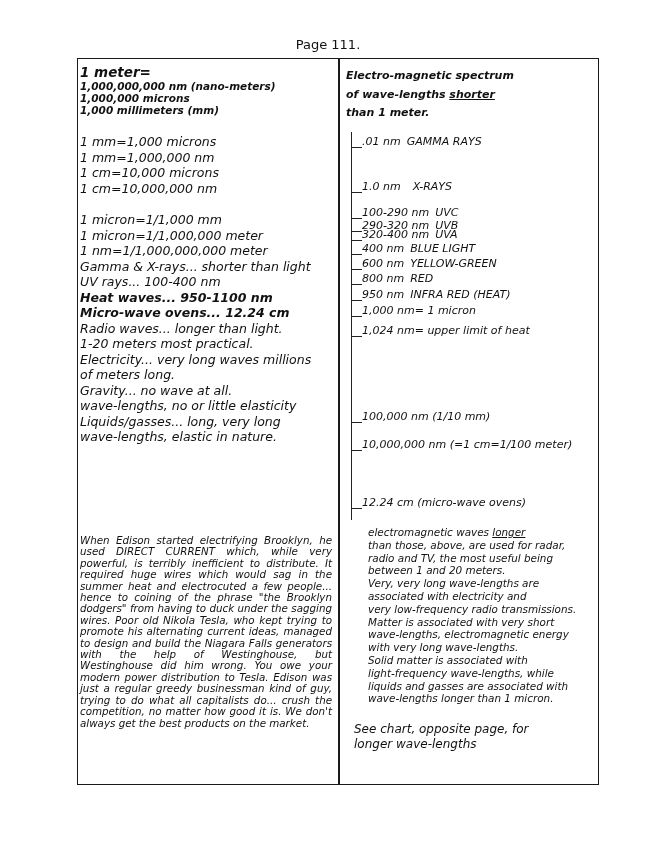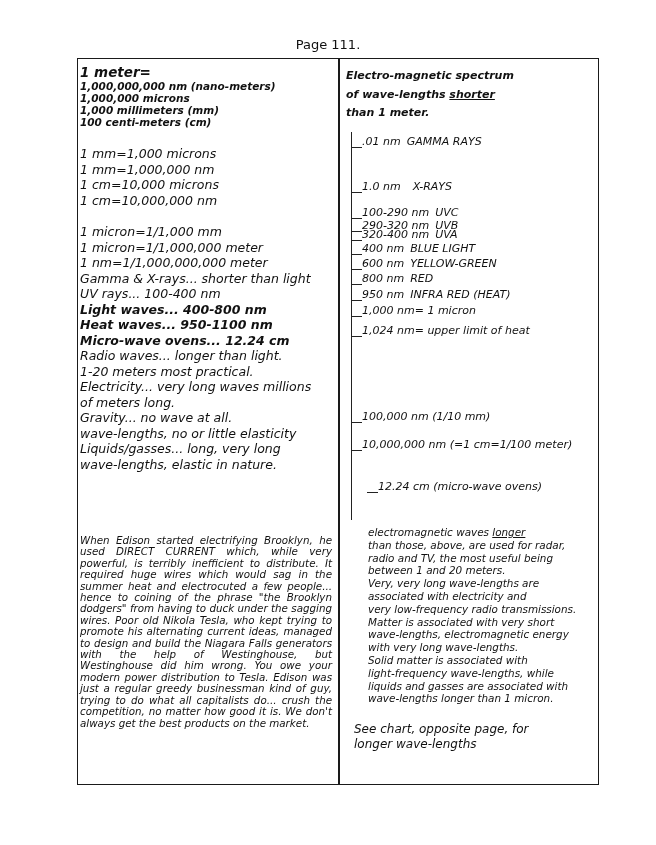--- a/index.html
+++ b/index.html
@@ -168,37 +168,35 @@
 
 <div class="frame"></div>
 <div class="divider"></div>
 
 <div class="col-left">
   <div class="meter-head">1 meter=</div>
   <div>
     <div class="meter-line">1,000,000,000 nm (nano-meters)</div>
     <div class="meter-line">1,000,000 microns</div>
     <div class="meter-line">1,000 millimeters (mm)</div>
-    <div class="meter-line">100 centi-meters (cm)</div>
   </div>
 
   <div class="conv-block">
     <div class="conv-line">1 mm=1,000 microns</div>
     <div class="conv-line">1 mm=1,000,000 nm</div>
     <div class="conv-line">1 cm=10,000 microns</div>
     <div class="conv-line">1 cm=10,000,000 nm</div>
   </div>
 
   <div class="conv-block2" id="wave-facts">
       <div class="conv-line">1 micron=1/1,000 mm</div>
       <div class="conv-line">1 micron=1/1,000,000 meter</div>
       <div class="conv-line">1 nm=1/1,000,000,000 meter</div>
       <div class="conv-line">Gamma &amp; X-rays... shorter than light</div>
       <div class="conv-line">UV rays... 100-400 nm</div>
-      <div class="conv-line bold">Light waves... 400-800 nm</div>
       <div class="conv-line bold">Heat waves... 950-1100 nm</div>
       <div class="conv-line bold">Micro-wave ovens... 12.24 cm</div>
       <div class="conv-line">Radio waves... longer than light.</div>
       <div class="conv-line">1-20 meters most practical.</div>
       <div class="conv-line">Electricity... very long waves millions</div>
       <div class="conv-line">of meters long.</div>
       <div class="conv-line">Gravity... no wave at all.</div>
       <div class="conv-line">wave-lengths, no or little elasticity</div>
       <div class="conv-line">Liquids/gasses... long, very long</div>
       <div class="conv-line">wave-lengths, elastic in nature.</div>
@@ -223,21 +221,21 @@
     <div class="spec-item" style="top: 87px;"><span class="spec-tick"></span><span class="spec-label">290-320 nm</span><span class="spec-label" style="margin-left: 6px;">UVB</span></div>
     <div class="spec-item" style="top: 96px;"><span class="spec-tick"></span><span class="spec-label">320-400 nm</span><span class="spec-label" style="margin-left: 6px;">UVA</span></div>
     <div class="spec-item" style="top: 110px;"><span class="spec-tick"></span><span class="spec-label">400 nm</span><span class="spec-label" style="margin-left: 6px;">BLUE LIGHT</span></div>
     <div class="spec-item" style="top: 125px;"><span class="spec-tick"></span><span class="spec-label">600 nm</span><span class="spec-label" style="margin-left: 6px;">YELLOW-GREEN</span></div>
     <div class="spec-item" style="top: 140px;"><span class="spec-tick"></span><span class="spec-label">800 nm</span><span class="spec-label" style="margin-left: 6px;">RED</span></div>
     <div class="spec-item" style="top: 156px;"><span class="spec-tick"></span><span class="spec-label">950 nm</span><span class="spec-label" style="margin-left: 6px;">INFRA RED (HEAT)</span></div>
     <div class="spec-item" style="top: 172px;"><span class="spec-tick"></span><span class="spec-label">1,000 nm= 1 micron</span></div>
     <div class="spec-item" style="top: 192px;"><span class="spec-tick"></span><span class="spec-label">1,024 nm= upper limit of heat</span></div>
     <div class="spec-item" style="top: 278px;"><span class="spec-tick"></span><span class="spec-label">100,000 nm (1/10 mm)</span></div>
     <div class="spec-item" style="top: 306px;"><span class="spec-tick"></span><span class="spec-label">10,000,000 nm (=1 cm=1/100 meter)</span></div>
-    <div class="spec-item" style="top: 348px; padding-left: 16px;"><span class="spec-tick"></span><span class="spec-label">12.24 cm (micro-wave ovens)</span></div>
+    <div class="spec-item" style="top: 364px;"><span class="spec-tick"></span><span class="spec-label">12.24 cm (micro-wave ovens)</span></div>
   </div>
 
 <div class="longer" id="longer-text">
   <div><span>electromagnetic waves </span><span class="ul">longer</span></div>
 <div>than those, above, are used for radar,</div>
     <div>radio and TV, the most useful being</div>
     <div>between 1 and 20 meters.</div>
     <div>Very, very long wave-lengths are</div>
     <div>associated with electricity and</div>
     <div>very low-frequency radio transmissions.</div>

